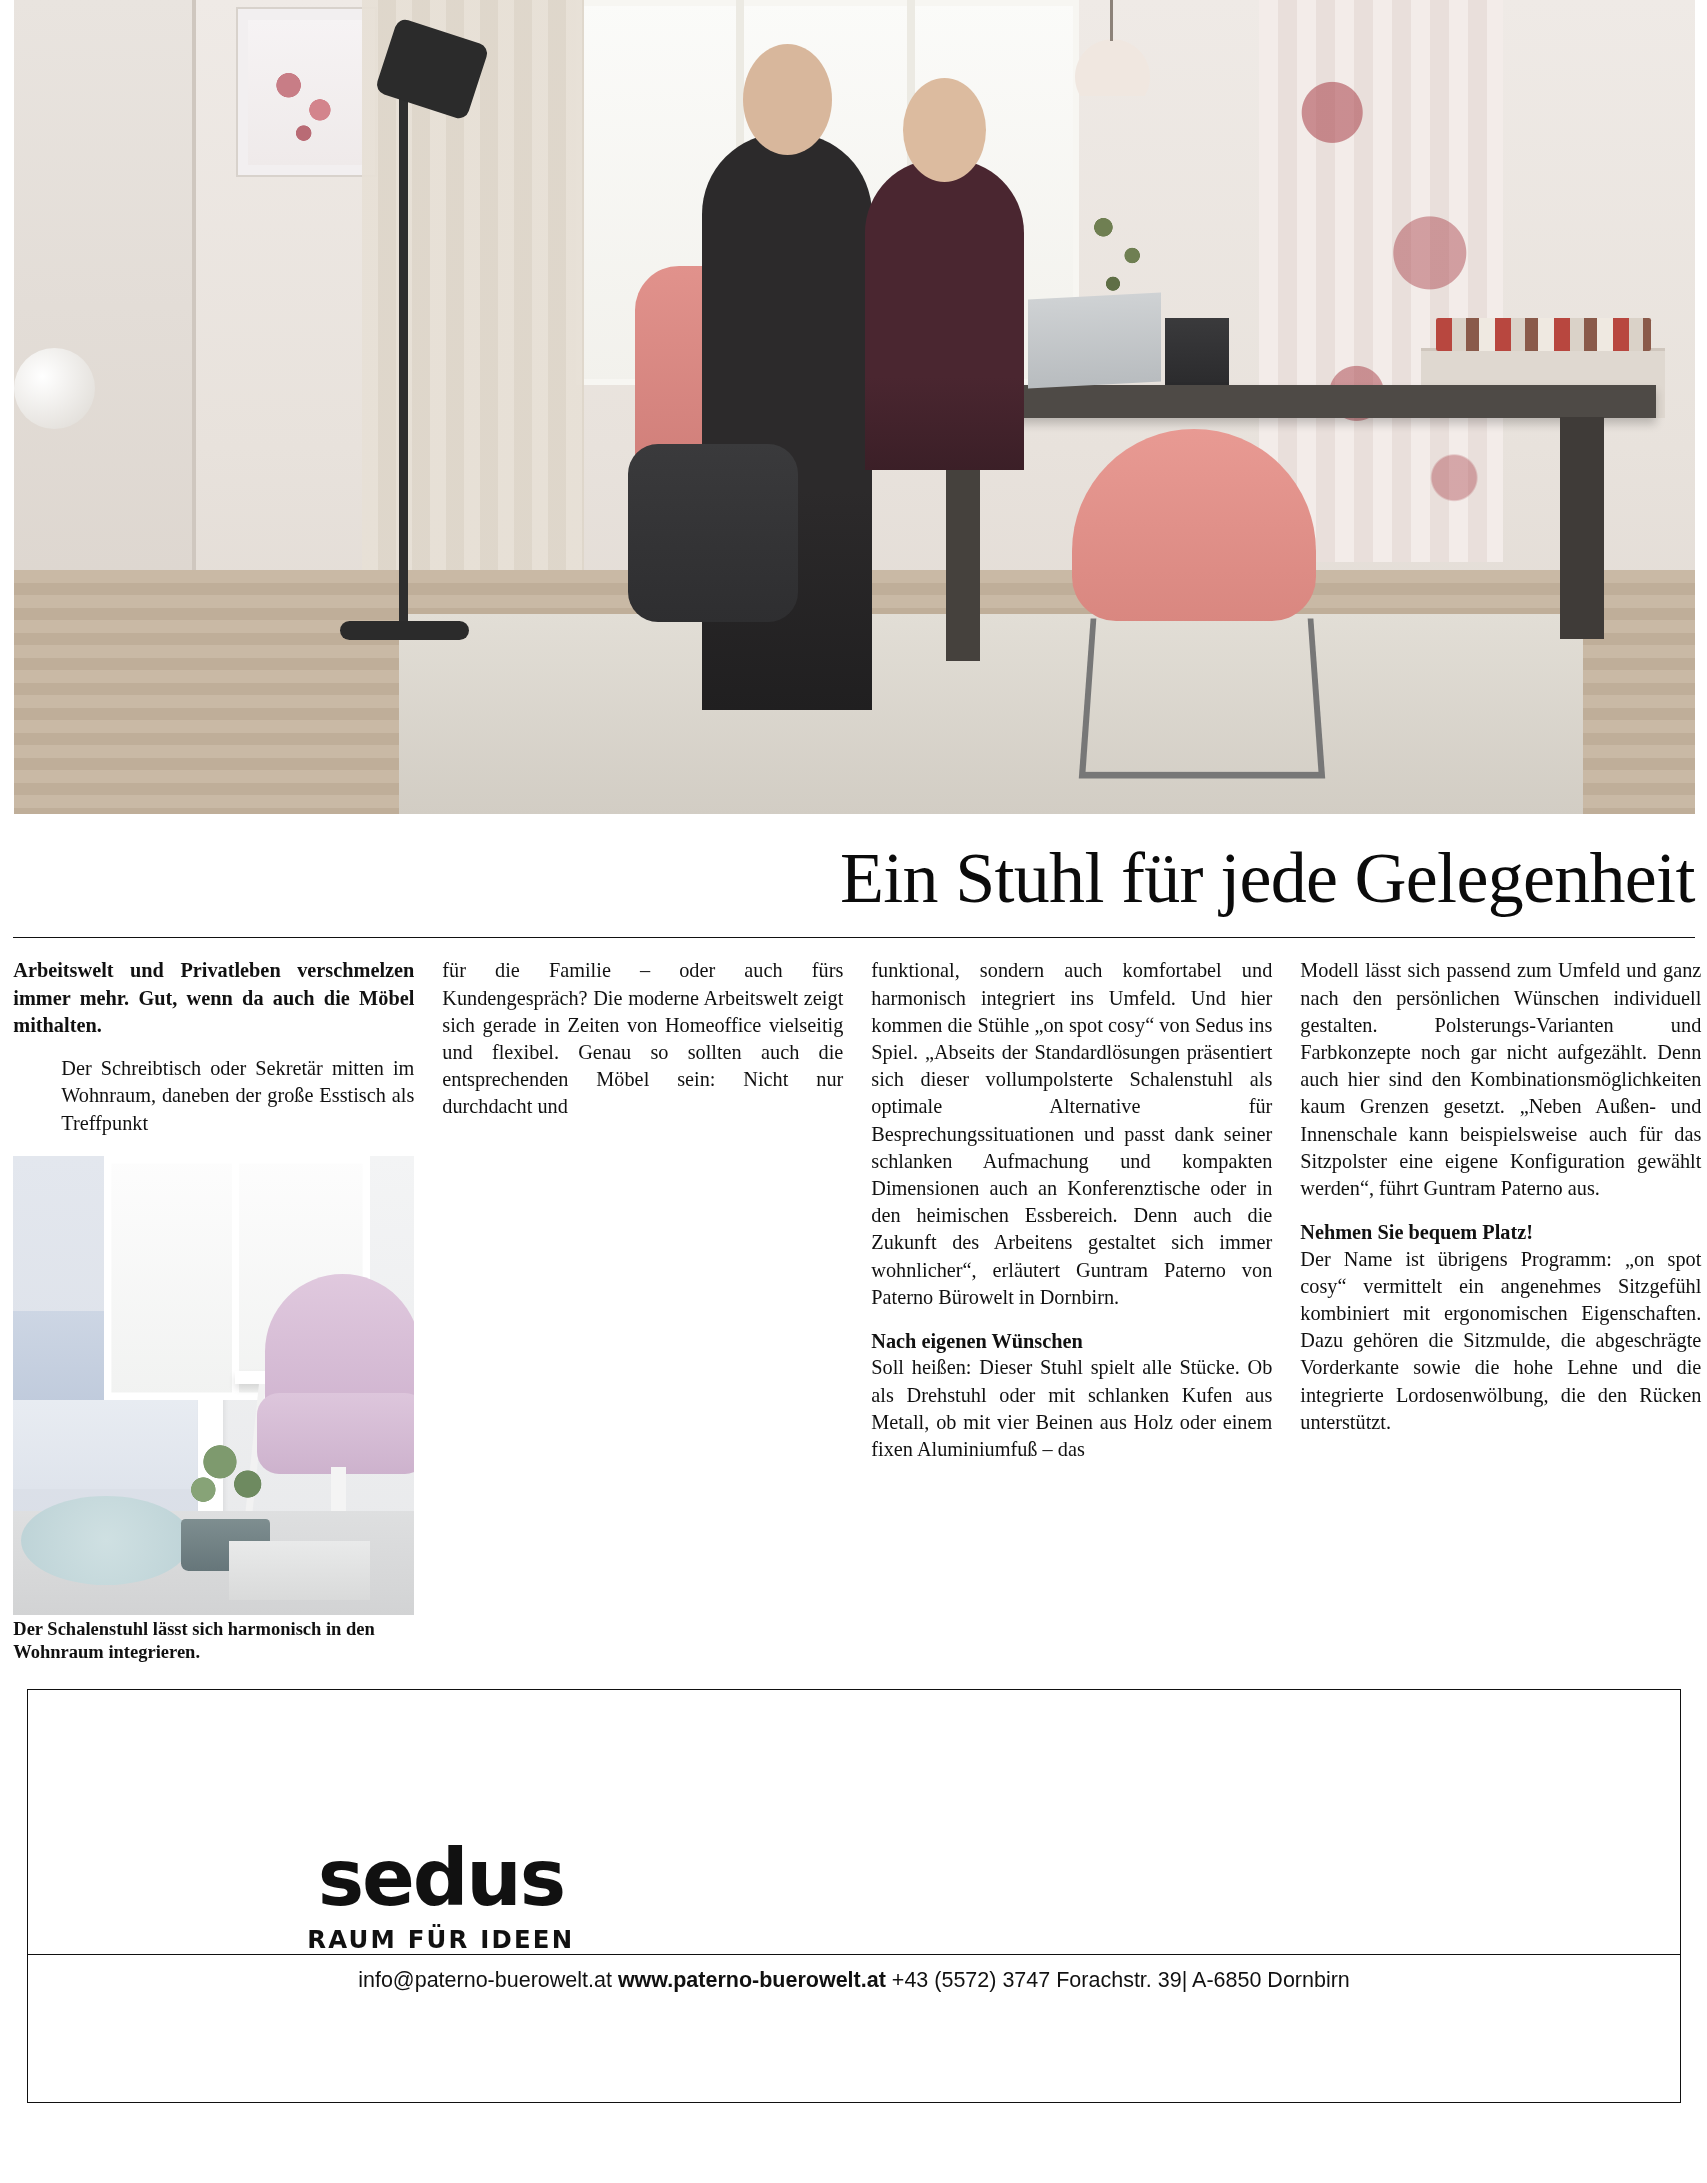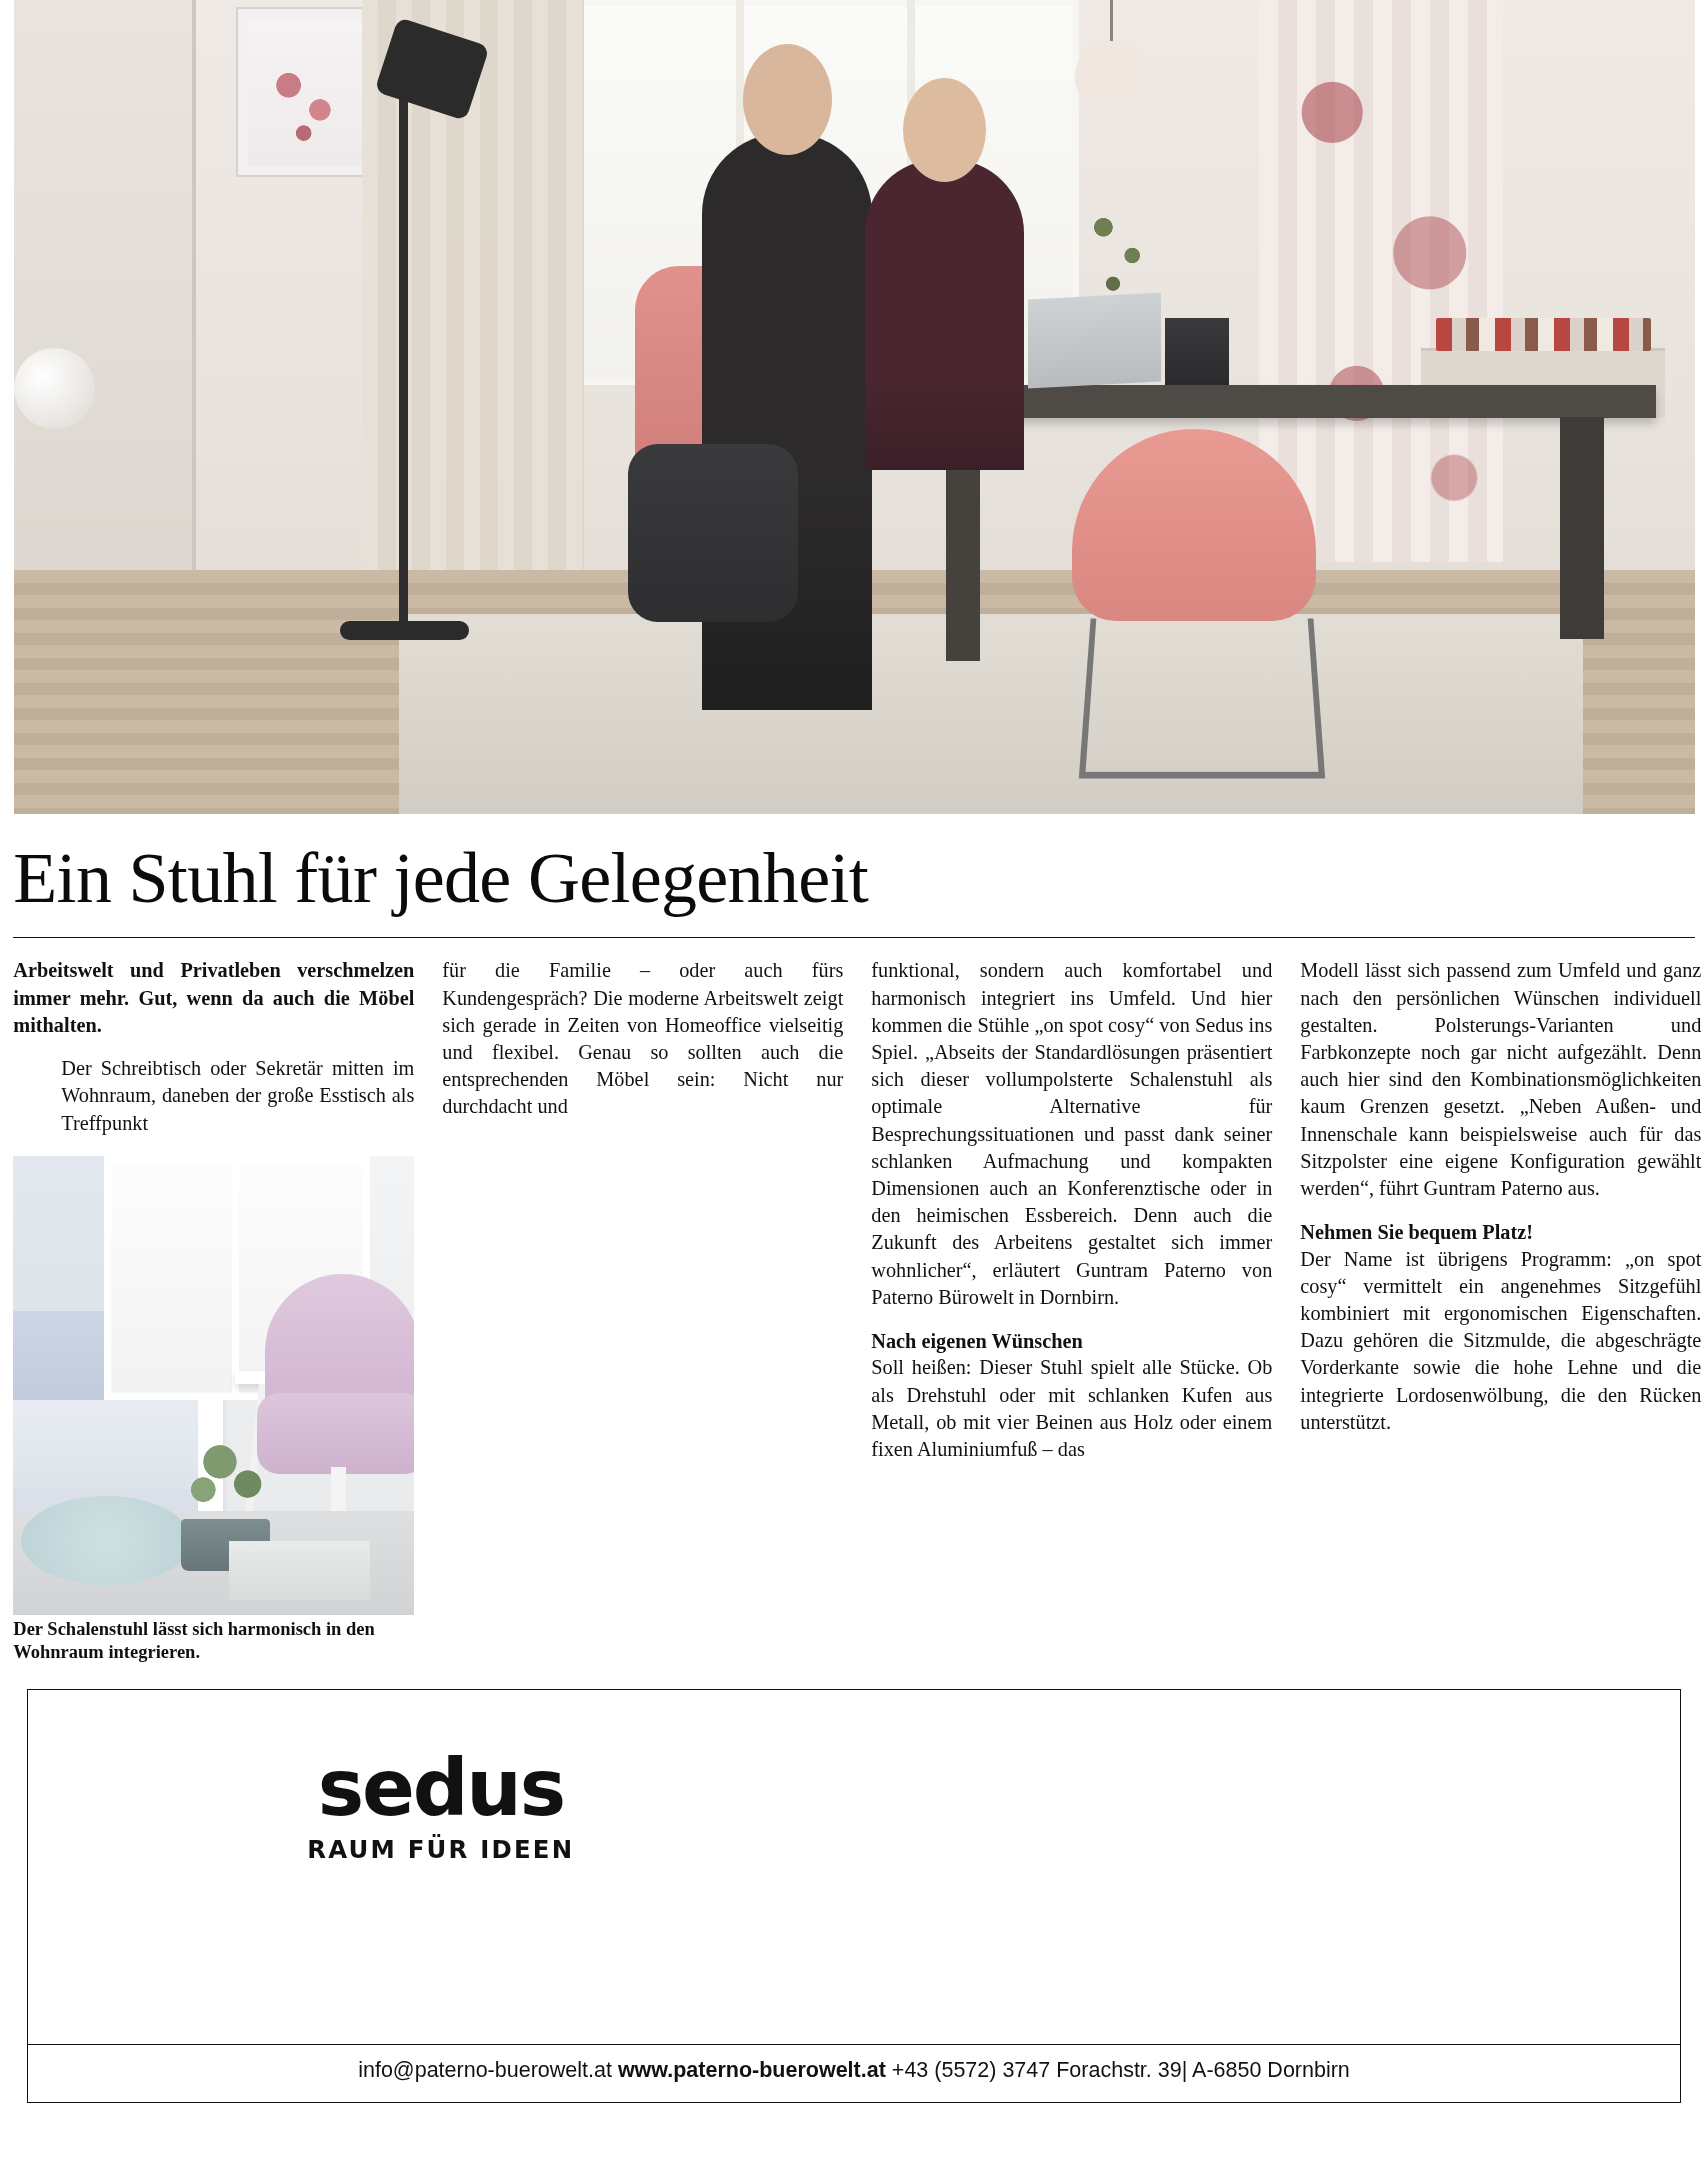--- a/index.html
+++ b/index.html
@@ -206,20 +206,21 @@
 
   
   .headline {
     margin: 28px 0 0 0;
     font-family: "Liberation Serif", serif;
     font-size: 72px;
     line-height: 1.02;
     font-weight: 400;
     letter-spacing: -0.7px;
     color: #0b0b0b;
+    text-align: right;
   }
   .rule {
     border-top: 1.1px solid #111;
     margin: 22px 0 19px 0;
   }
 
   
   .cols {
     display: flex;
     gap: 28px;
@@ -352,21 +353,21 @@
     border: 1.5px solid #111;
     height: 414px;
     position: relative;
     box-sizing: border-box;
   }
   .ad-inner {
     position: absolute;
     inset: 0;
     display: flex;
     flex-direction: column;
-    justify-content: space-between;
+    justify-content: center;
   }
   .ad-logos {
     display: flex;
     align-items: flex-start;
     padding: 59px 0 0 0;
   }
   .ad-sedus {
     width: 50%;
     text-align: center;
   }

